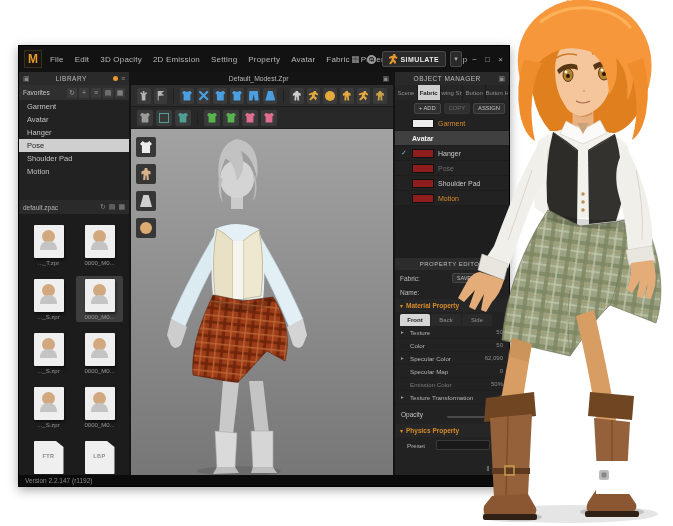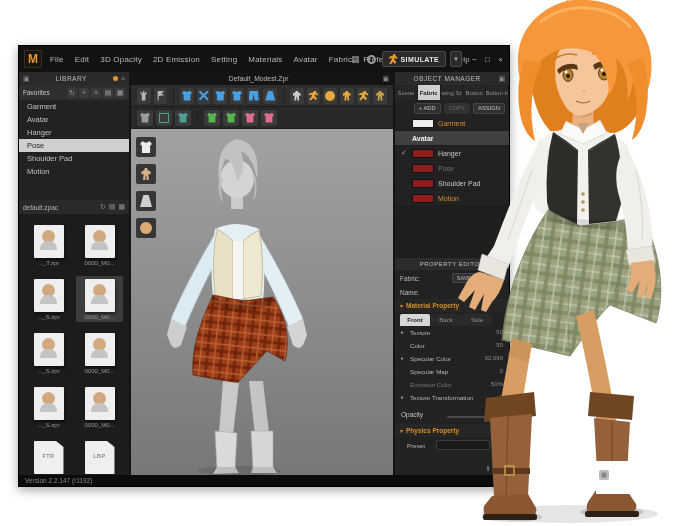--- a/index.html
+++ b/index.html
@@ -149,21 +149,21 @@
   <div id="appwin">
 
     <div class="titlebar">
       <div class="logo">M</div>
       <div class="menus">
         <span>File</span>
         <span>Edit</span>
         <span>3D Opacity</span>
         <span>2D Emission</span>
         <span>Setting</span>
-        <span>Materials</span>
+        <span>Property</span>
         <span>Avatar</span>
         <span>Fabric</span>
         <span>Preference</span>
         <span>Setting</span>
         <span>Help</span>
       </div>
       <div class="tb-right">
         <div class="mini-ic">▦</div>
         <div class="mini-ic">
             <span class="gear"></span>

